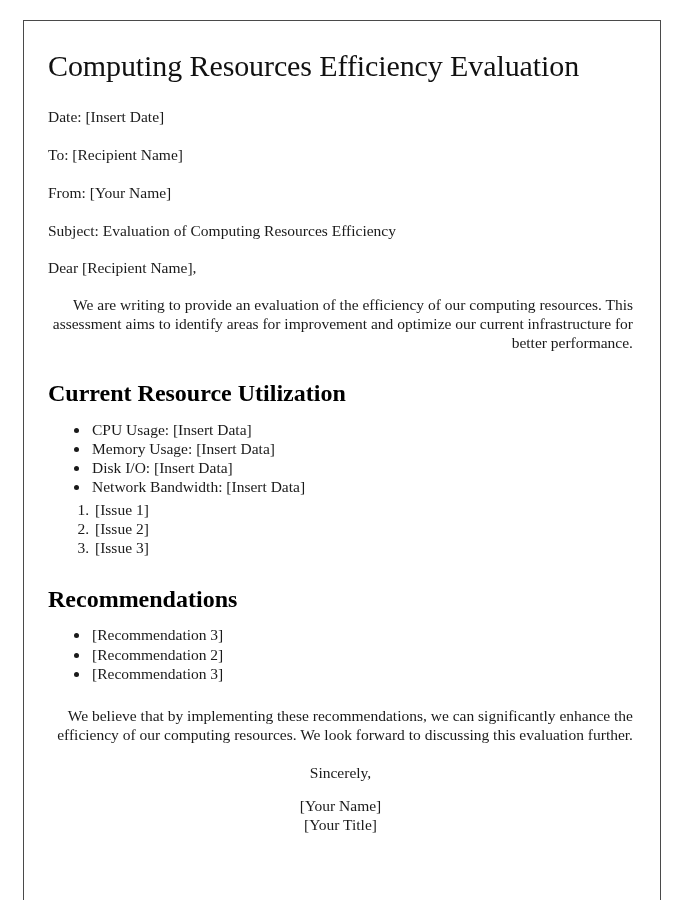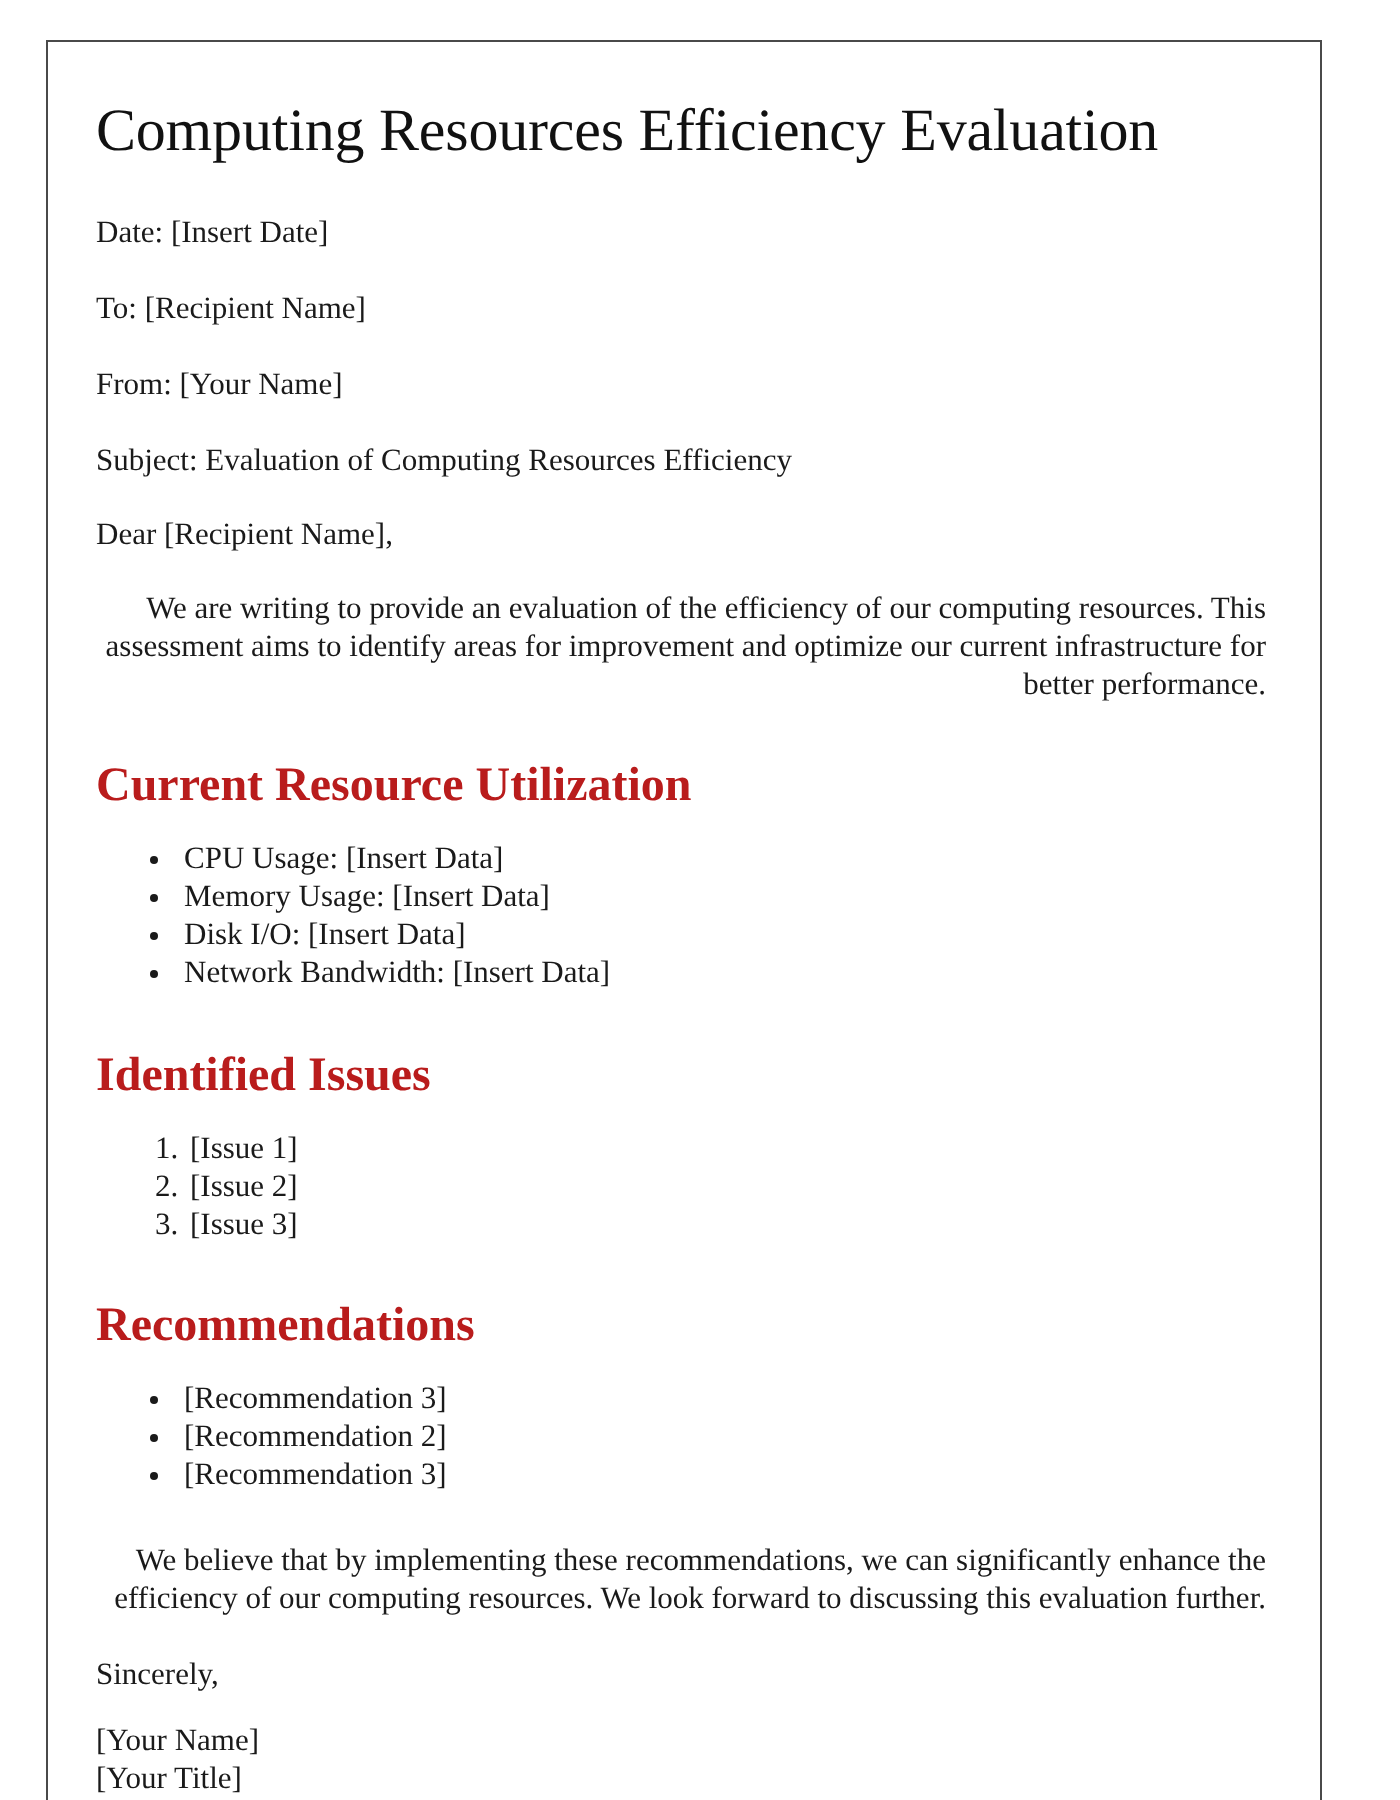--- a/index.html
+++ b/index.html
@@ -43,40 +43,41 @@
     margin: 0 0 22px 0;
     letter-spacing: -0.1px;
     color: #111111;
   }
 
   .section-heading {
     font-size: 24px;
     font-weight: bold;
     line-height: 1.2;
     margin: 27px 0 13px 0;
-    color: #b91c1c;
+    color: #000000;
   }
 
   .meta-line {
     font-size: 15.5px;
     line-height: 1.35;
     margin: 0 0 17px 0;
   }
 
   .body-para {
     font-size: 15.5px;
     line-height: 1.2;
     margin: 0 0 6px 0;
     text-align: right;
   }
 
   .sign-line {
     font-size: 15.5px;
     line-height: 1.22;
     margin: 0;
+    text-align: center;
   }
 
   .sign-gap {
     height: 14px;
   }
 
   
   ul.doc-list,
   ol.doc-list {
     margin: 0 0 4px 0;
@@ -115,21 +116,20 @@
 
     <h2 class="section-heading">Current Resource Utilization</h2>
 
     <ul class="doc-list">
       <li>CPU Usage: [Insert Data]</li>
       <li>Memory Usage: [Insert Data]</li>
       <li>Disk I/O: [Insert Data]</li>
       <li>Network Bandwidth: [Insert Data]</li>
     </ul>
 
-    <h2 class="section-heading">Identified Issues</h2>
 
     <ol class="doc-list">
       <li>[Issue 1]</li>
       <li>[Issue 2]</li>
       <li>[Issue 3]</li>
     </ol>
 
     <h2 class="section-heading">Recommendations</h2>
 
     <ul class="doc-list">

